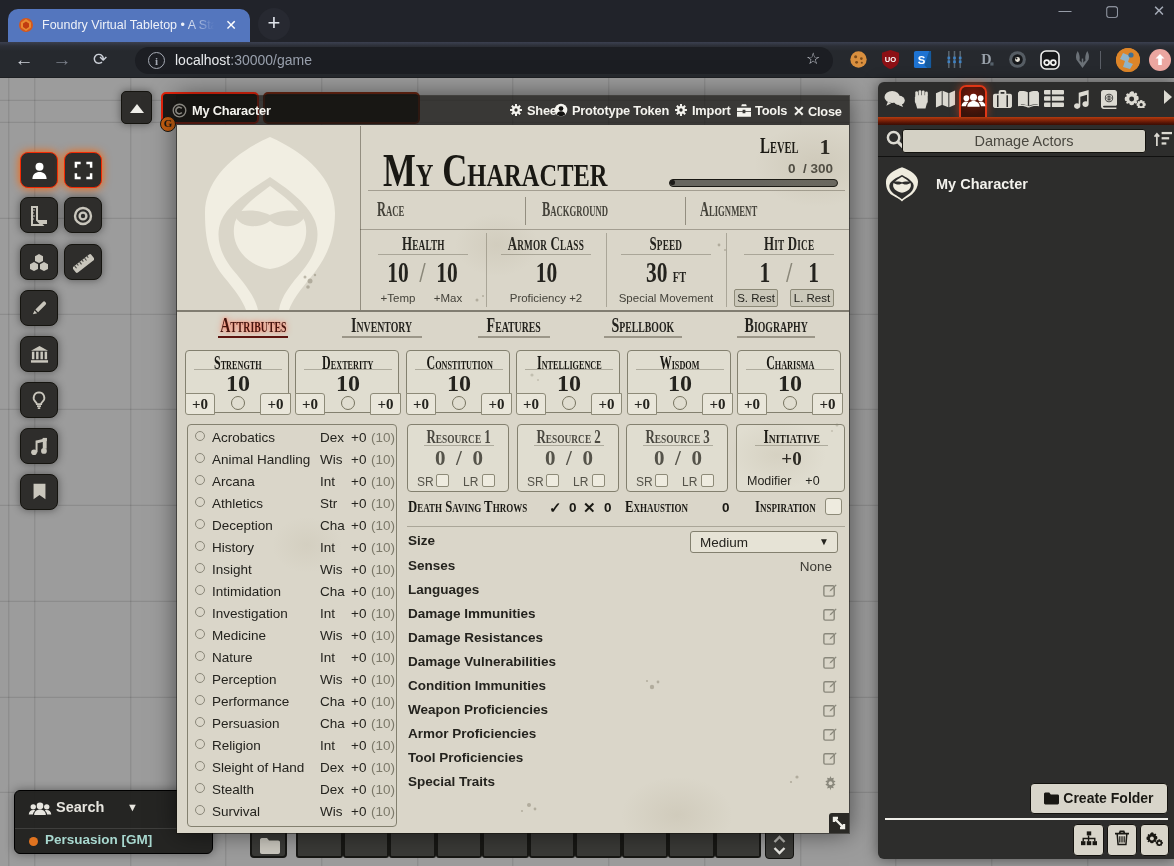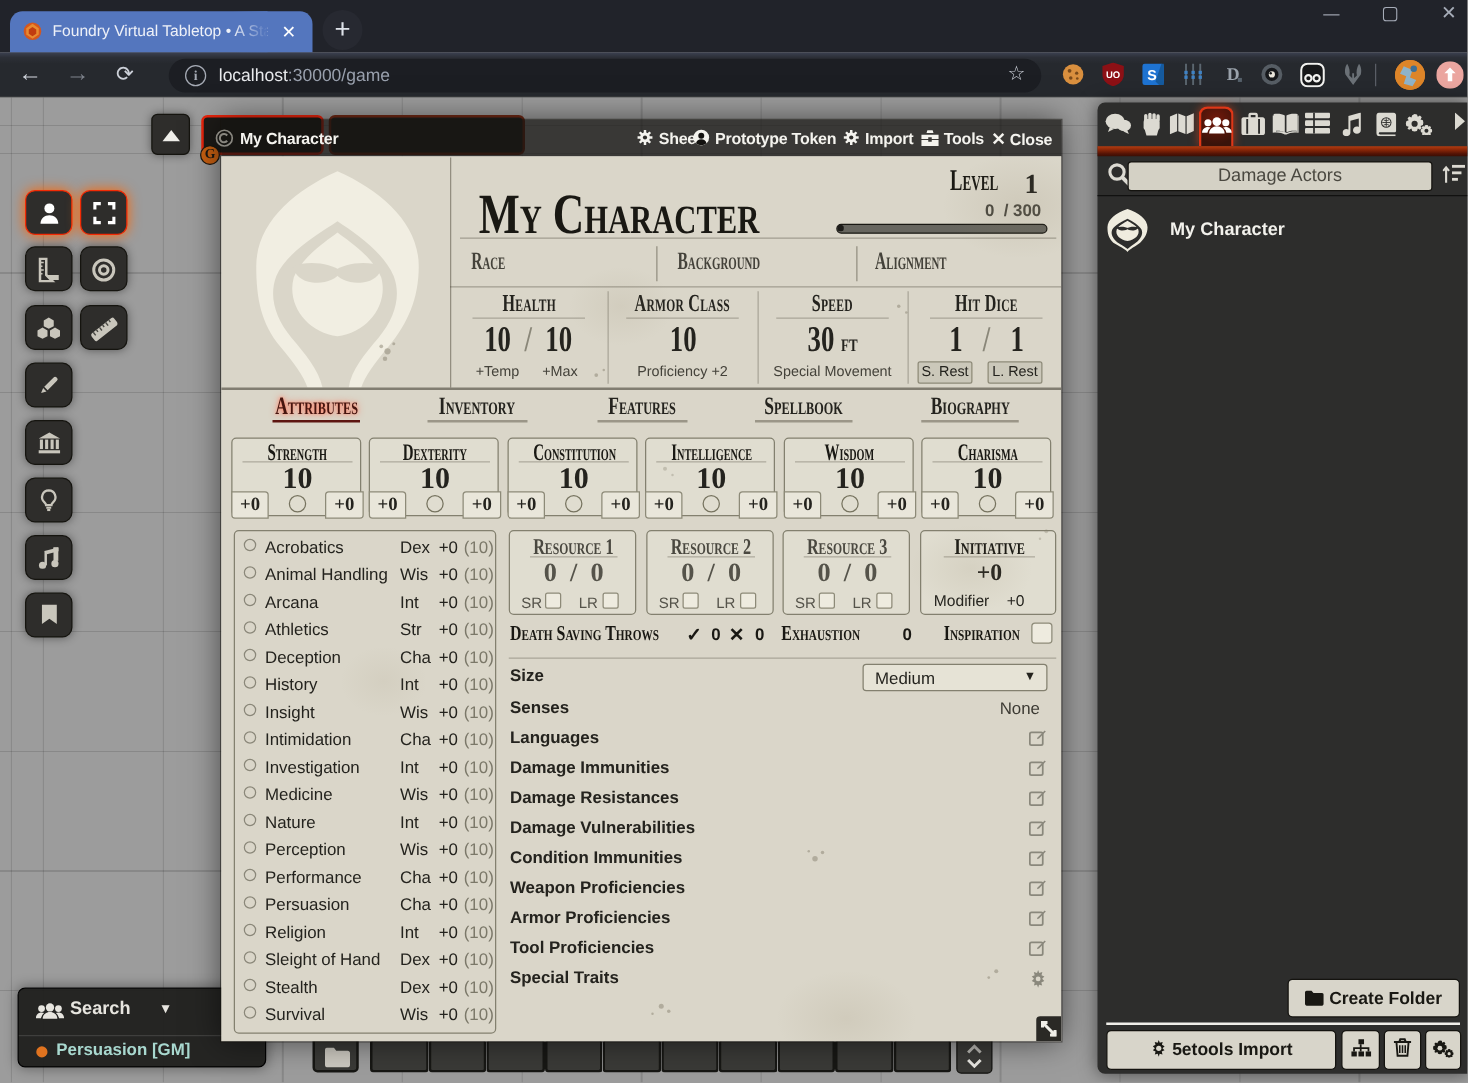--- a/index.html
+++ b/index.html
@@ -731,24 +731,20 @@
       <path fill-rule="evenodd" d="M93 12 C129 28 158 54 158 88 C158 114 149 134 134 152 C120 166 100 178 93 190 C86 178 66 166 47 152 C32 134 28 114 28 88 C28 54 57 28 93 12 Z M93 52 C78 62 52 77 44 96 C38 112 43 129 56 145 C68 158 87 168 93 178 C99 168 114 158 126 145 C139 129 144 112 138 96 C130 77 108 62 93 52 Z" fill="#efecdf"></path>
       <path d="M93 61 C102 68 121 80 128 97 C134 119 117 141 93 144 C69 141 52 119 58 97 C65 80 84 68 93 61 Z" fill="#efecdf"></path>
       <path d="M57 88 C71 83 88 86 96 92 C92 99 83 102 73 101 C64 100 59 95 57 88 Z" fill="#2d2d2c"></path>
       <path d="M129 88 C115 83 98 86 90 92 C94 99 103 102 113 101 C122 100 127 95 129 88 Z" fill="#2d2d2c"></path>
         </svg></div>
     <div id="sbname">My Character</div>
     <div class="crbtn" style="left:152px;top:701px;width:138px"><svg width="15" height="13" viewBox="0 0 20 16" fill="#191813">
           <path d="M0 2c0-1 .7-2 1.8-2H7l2 2.5h9.2c1 0 1.8.8 1.8 1.8V14c0 1-.8 2-1.8 2H1.8C.8 16 0 15 0 14z"></path>
         </svg> Create Folder</div>
     <div style="position:absolute;left:7px;top:736px;width:283px;border-top:2px solid #efeee9"></div>
-    <div class="crbtn" style="left:7px;top:742px;width:184px;height:32px"><svg width="14" height="14" viewBox="0 0 20 20" fill="#191813">
-          <path d="M10 0l1.2 3.1 3.3-.9-.9 3.3L16.7 7l-2.4 2.4 2.3 2.4-3.2 1.4.9 3.3-3.3-.9L10 19l-1.2-3.4-3.3.9.9-3.3-3.2-1.4L5.6 9.4 3.2 7l3.1-1.5-.9-3.3 3.4.9z"></path>
-          <circle cx="10" cy="9.5" r="3" fill="#d8d5ca"></circle>
-        </svg> 5etools Import</div>
     <div class="crbtn" style="left:195px;top:742px;width:31px;height:32px"><svg width="16" height="15" viewBox="0 0 18 16" fill="#191813">
           <rect x="6.5" y="0" width="5" height="4.5"></rect>
           <rect x="0" y="11" width="5" height="4.5"></rect>
           <rect x="6.5" y="11" width="5" height="4.5"></rect>
           <rect x="13" y="11" width="5" height="4.5"></rect>
           <path d="M8.5 4.5v3M2.5 11V8h13v3M8.5 8v3" stroke="#191813" stroke-width="1.6" fill="none"></path>
         </svg></div>
     <div class="crbtn" style="left:229px;top:742px;width:30px;height:32px"><svg width="14" height="16" viewBox="0 0 16 18" fill="none" stroke="#191813" stroke-width="1.7">
           <path d="M2.5 4.5l1 12h9l1-12"></path>
           <path d="M0 4h16M5 4l1-2.5h4L11 4" stroke-width="1.9"></path>

